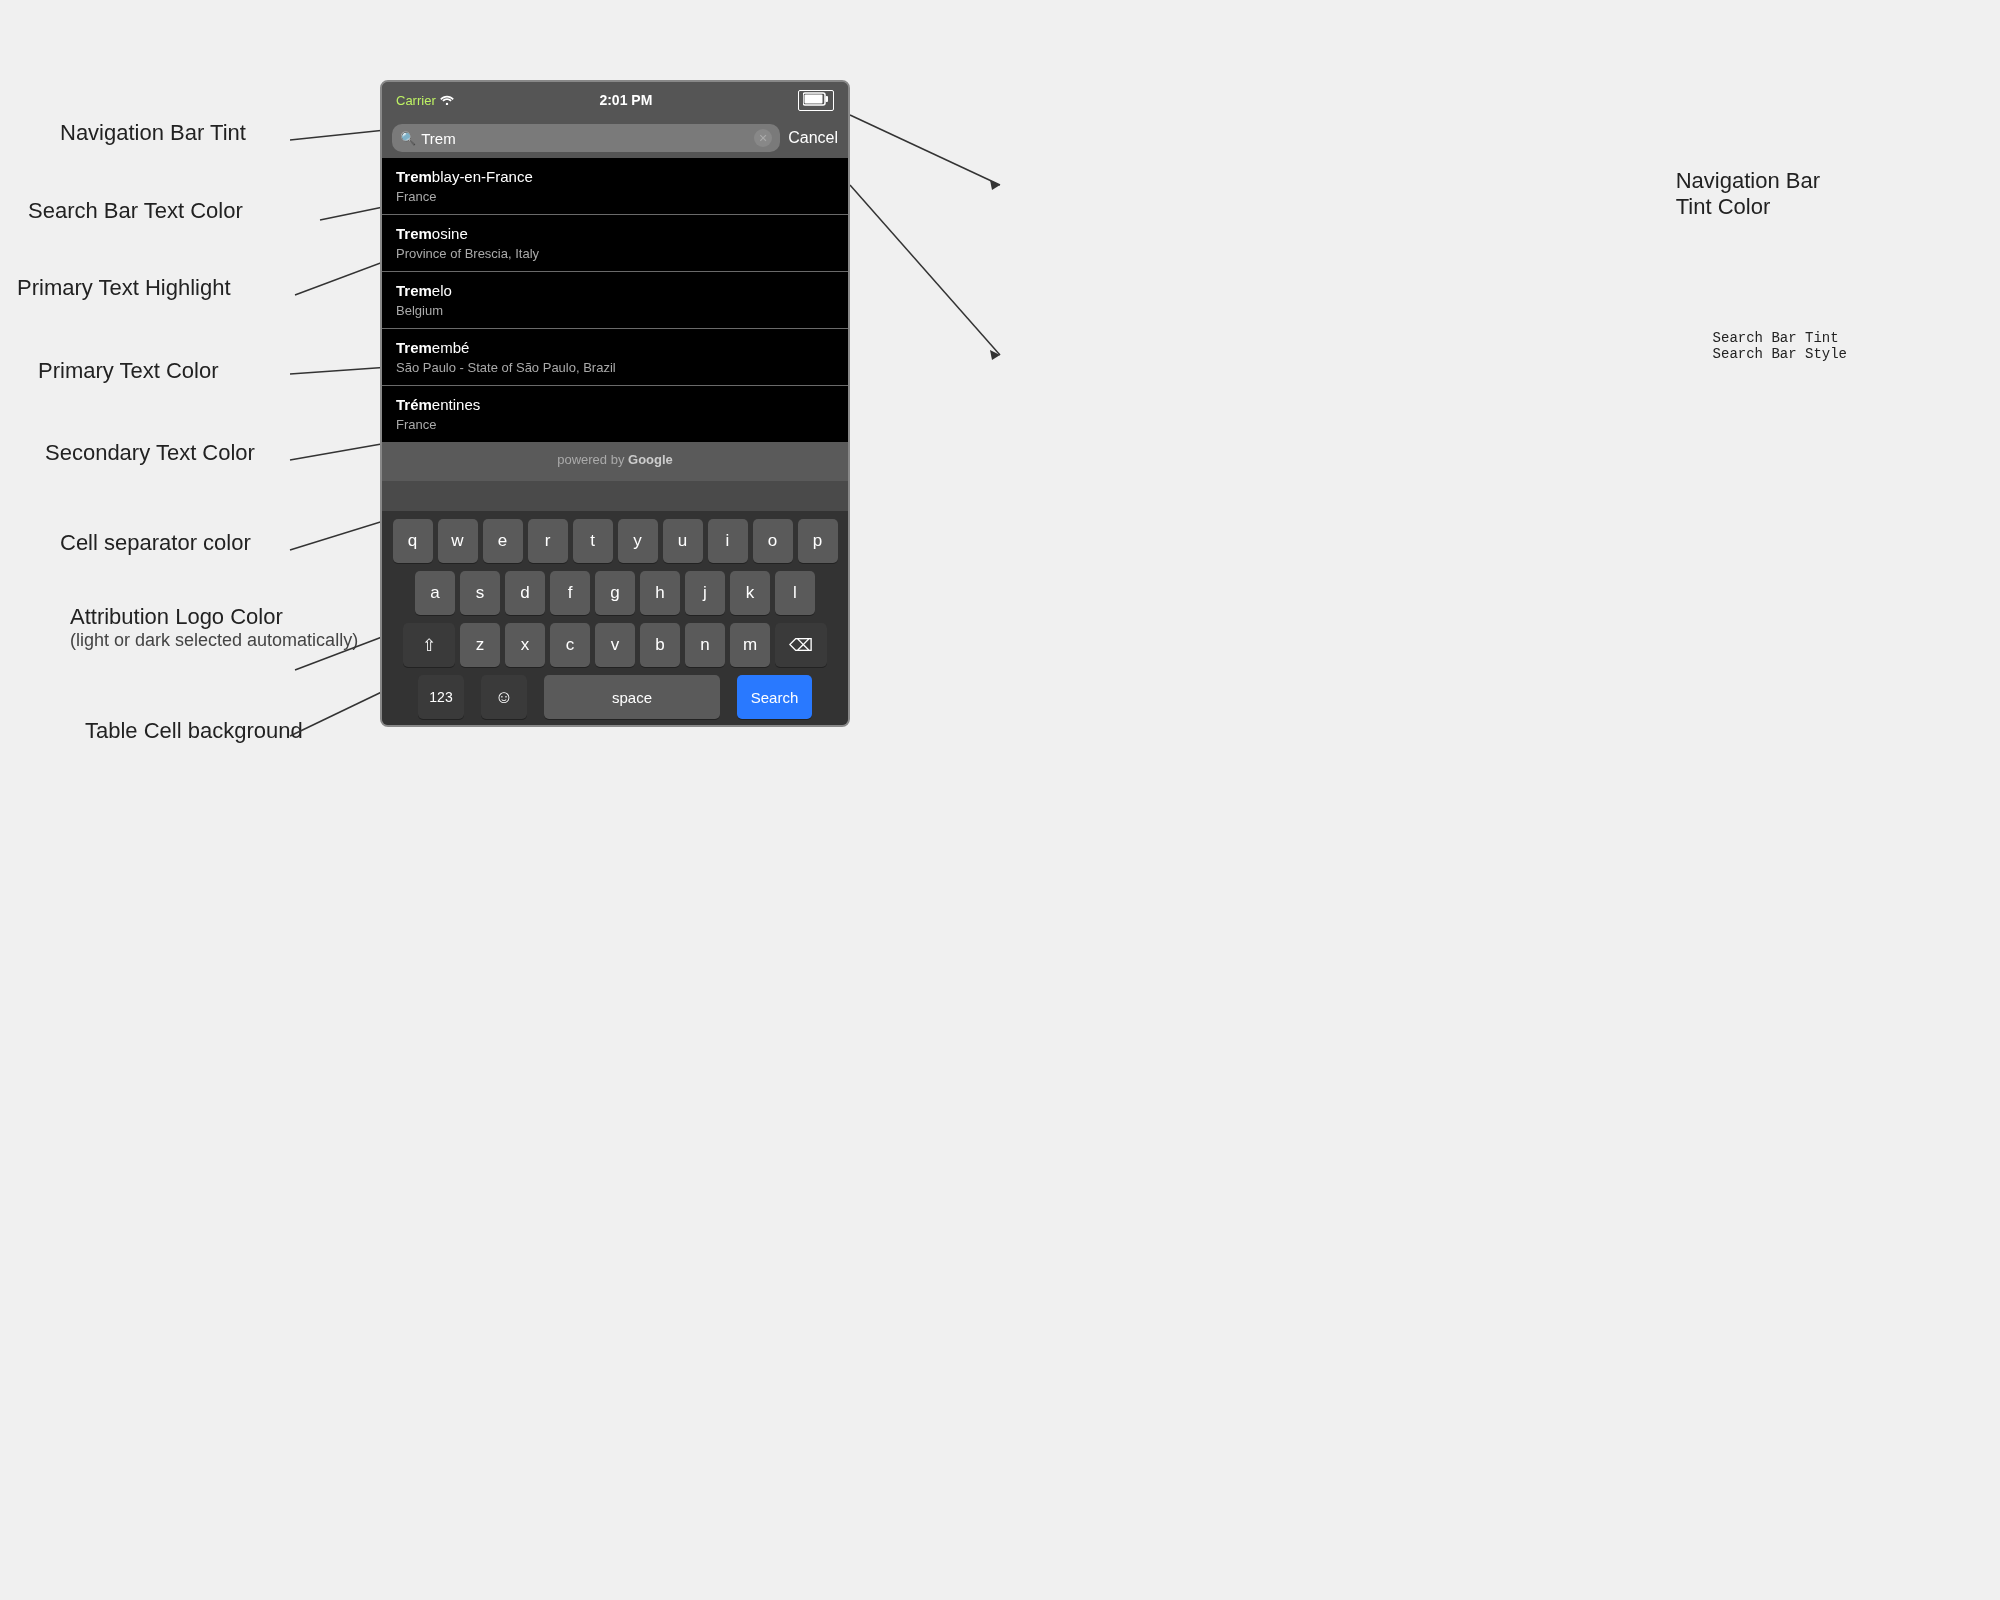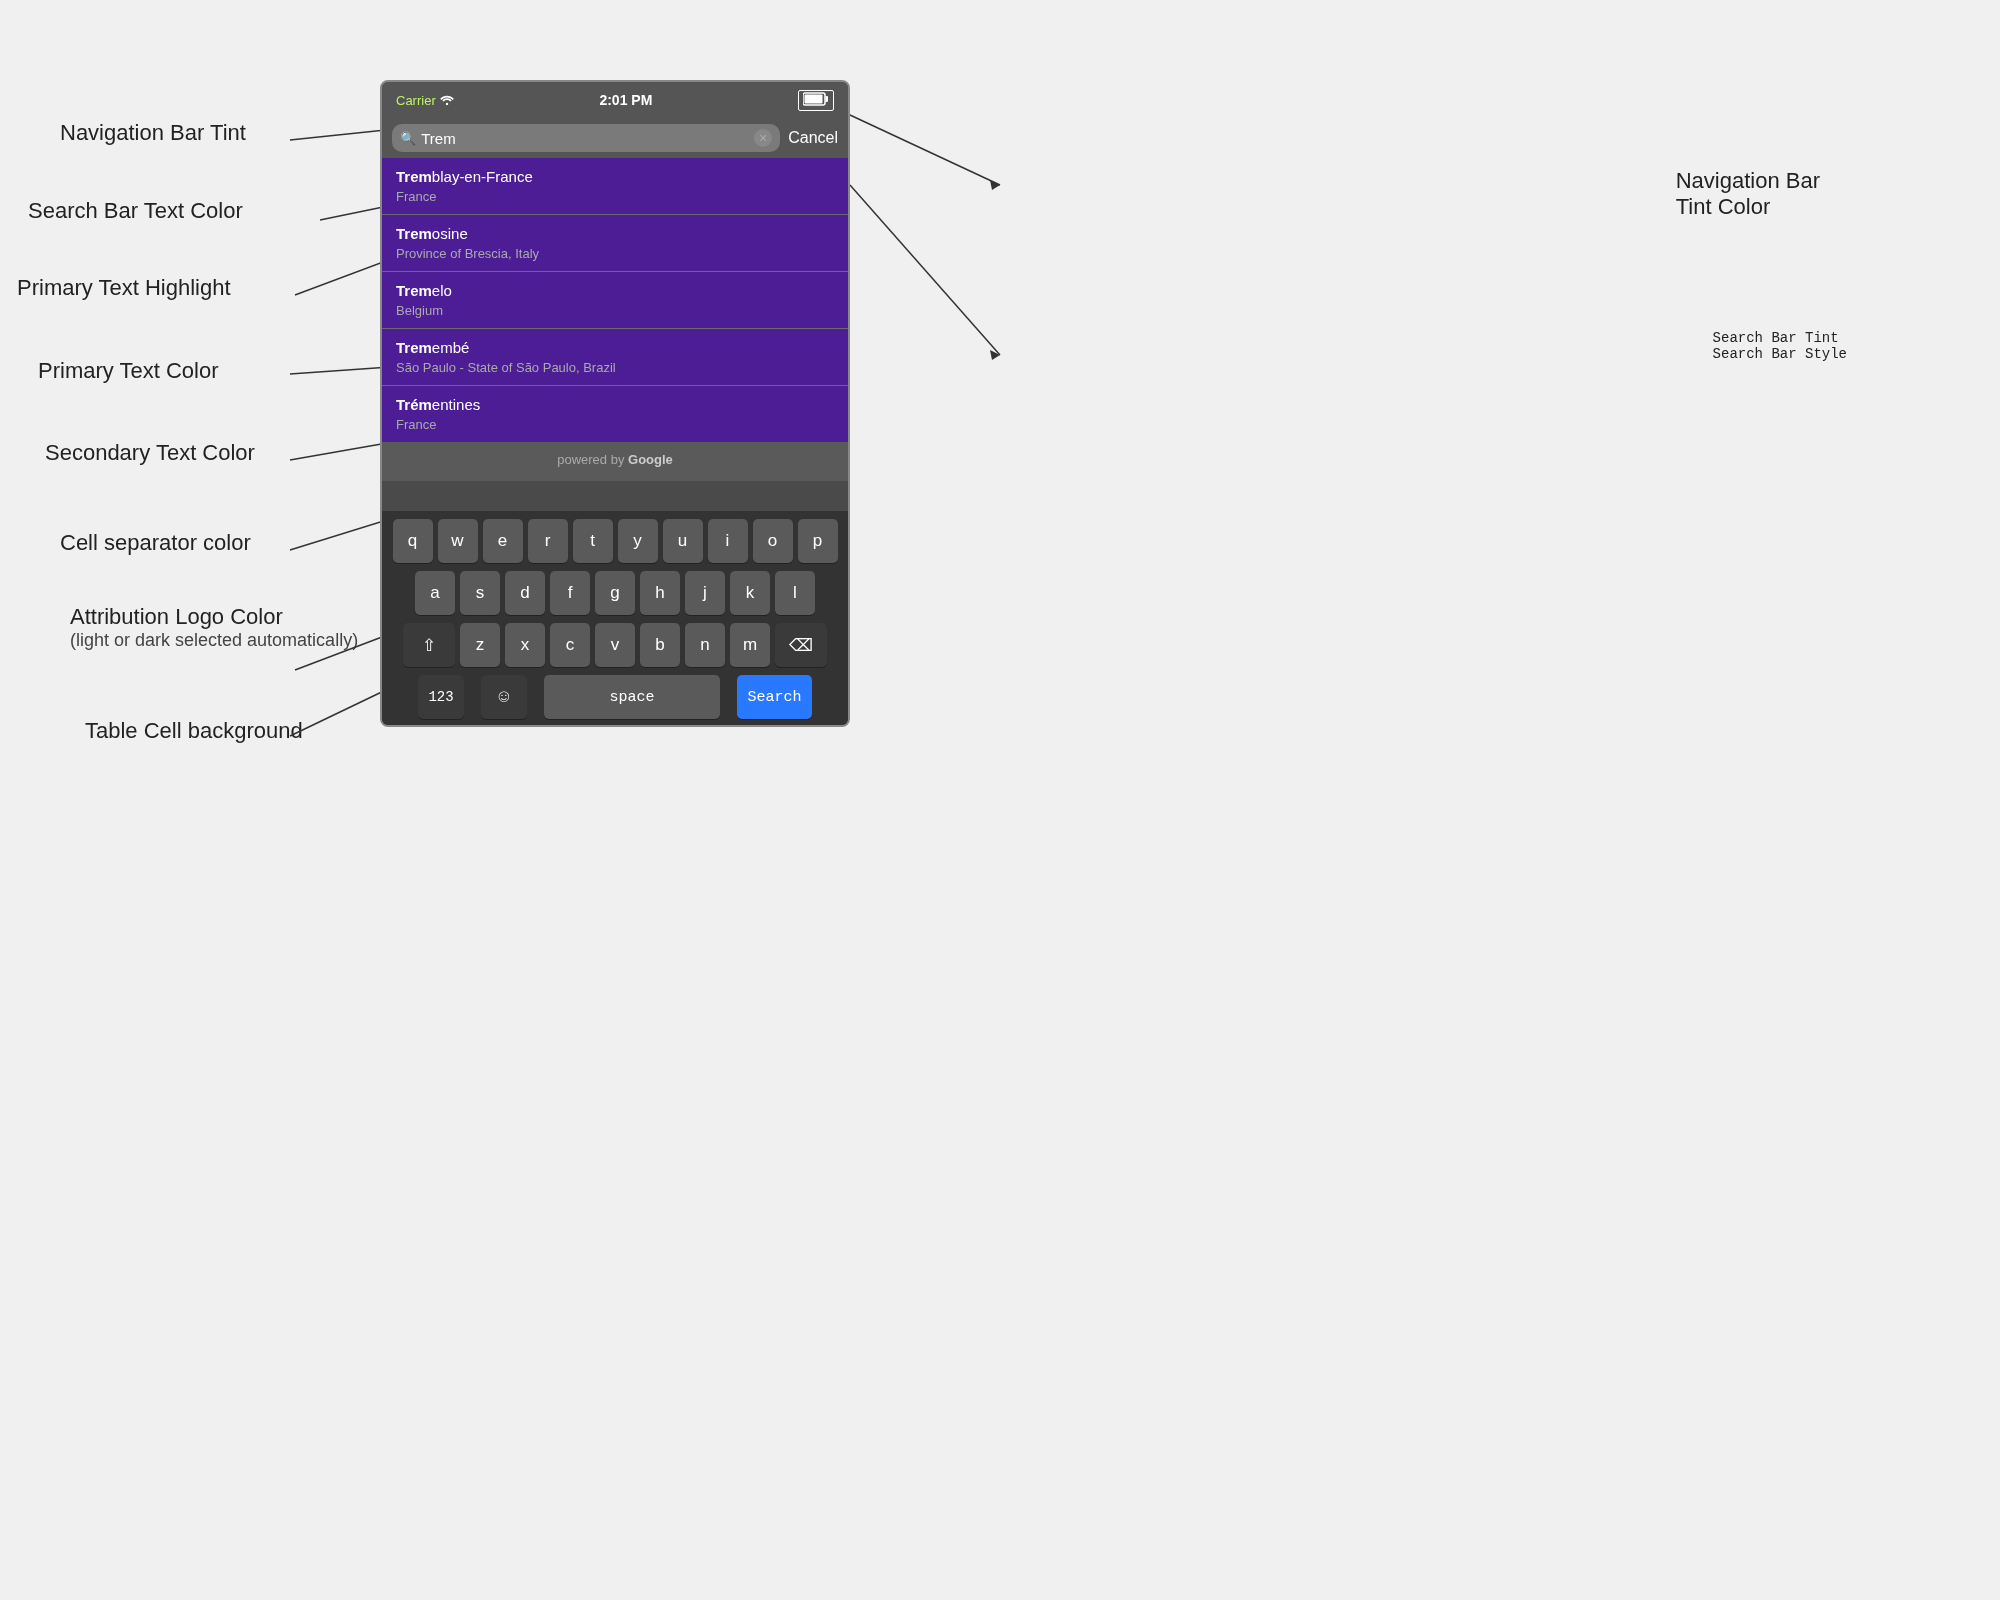--- a/index.html
+++ b/index.html
@@ -98,21 +98,21 @@
     }
     .cancel-btn {
       color: #fff;
       font-size: 16px;
       cursor: pointer;
       white-space: nowrap;
     }
 
     
     .results-list {
-      background: #4c1d95;
+      background: #000000;
     }
     .result-item {
       padding: 10px 14px;
       border-bottom: 1px solid #6a6a6a;
       cursor: pointer;
     }
     .result-item:last-child {
       border-bottom: none;
     }
     .result-primary {
@@ -196,21 +196,20 @@
       font-size: 14px;
     }
     .key.emoji-key {
       width: 46px;
       font-size: 18px;
     }
     .bottom-row {
       display: flex;
       justify-content: center;
       gap: 17px;
-      font-family: Liberation Mono, monospace;
     }
 
     
     .label {
       position: absolute;
       font-size: 22px;
       color: #222;
       font-family: -apple-system, 'Helvetica Neue', Arial, sans-serif;
       white-space: nowrap;
     }

